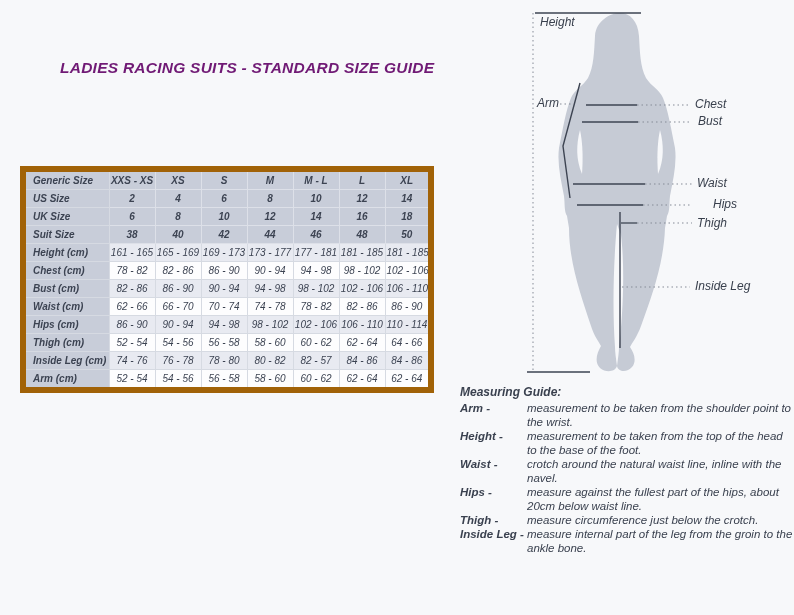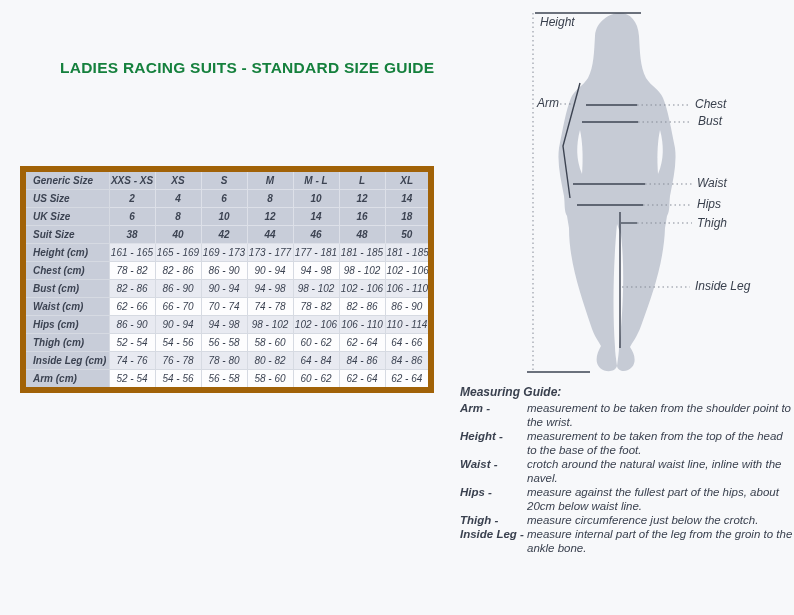--- a/index.html
+++ b/index.html
@@ -4,22 +4,22 @@
 <style>
   html,body { margin:0; padding:0; }
   .page {
     position:relative; width:794px; height:615px; overflow:hidden;
     background:var(--page-bg,#f7f8fa);
     font-family:"Liberation Sans",sans-serif;
     color:var(--text,#3a4150);
   }
   .title {
     position:absolute; left:60px; top:59px;
-    font-size:15.5px; font-weight:bold; 
-    letter-spacing:.25px; color:#15803d; white-space:nowrap;
+    font-size:15.5px; font-weight:bold; font-style:italic;
+    letter-spacing:.25px; color:#701a75; white-space:nowrap;
   }
 
   
   .size-table {
     position:absolute; left:20px; top:166px; width:408px;
     border-collapse:collapse; table-layout:fixed;
     font-style:italic; font-size:10px; color:#3c4352;
     border:6px solid #a16207;
   }
   .size-table th, .size-table td {
@@ -42,21 +42,21 @@
   .figure svg { position:absolute; left:0; top:0; }
   .fig-label {
     position:absolute; font-style:italic; font-size:12px;
     color:#39404d; white-space:nowrap;
   }
   .lbl-height{left:20px; top:15px;}
   .lbl-arm{left:17px; top:96px;}
   .lbl-chest{left:175px; top:97px;}
   .lbl-bust{left:178px; top:114px;}
   .lbl-waist{left:177px; top:176px;}
-  .lbl-hips{left:177px; top:197px;}
+  .lbl-hips{left:193px; top:197px;}
   .lbl-thigh{left:177px; top:216px;}
   .lbl-insideleg{left:175px; top:279px;}
 
   
   .guide {
     position:absolute; left:460px; top:385px; width:334px;
     font-style:italic; color:#3a414f;
   }
   .guide-heading { font-size:12px; font-weight:bold; margin:0 0 2px 0;font-style:italic; }
   .guide-row { display:grid; grid-template-columns:67px 1fr; }
@@ -175,21 +175,21 @@
           <td>60 - 62</td>
           <td>62 - 64</td>
           <td>64 - 66</td>
         </tr>
         <tr class="data-row stripe">
           <th class="row-label">Inside Leg (cm)</th>
           <td>74 - 76</td>
           <td>76 - 78</td>
           <td>78 - 80</td>
           <td>80 - 82</td>
-          <td>64 - 84</td>
+          <td>82 - 57</td>
           <td>84 - 86</td>
           <td>84 - 86</td>
         </tr>
         <tr class="data-row">
           <th class="row-label">Arm (cm)</th>
           <td>52 - 54</td>
           <td>54 - 56</td>
           <td>56 - 58</td>
           <td>58 - 60</td>
           <td>60 - 62</td>

